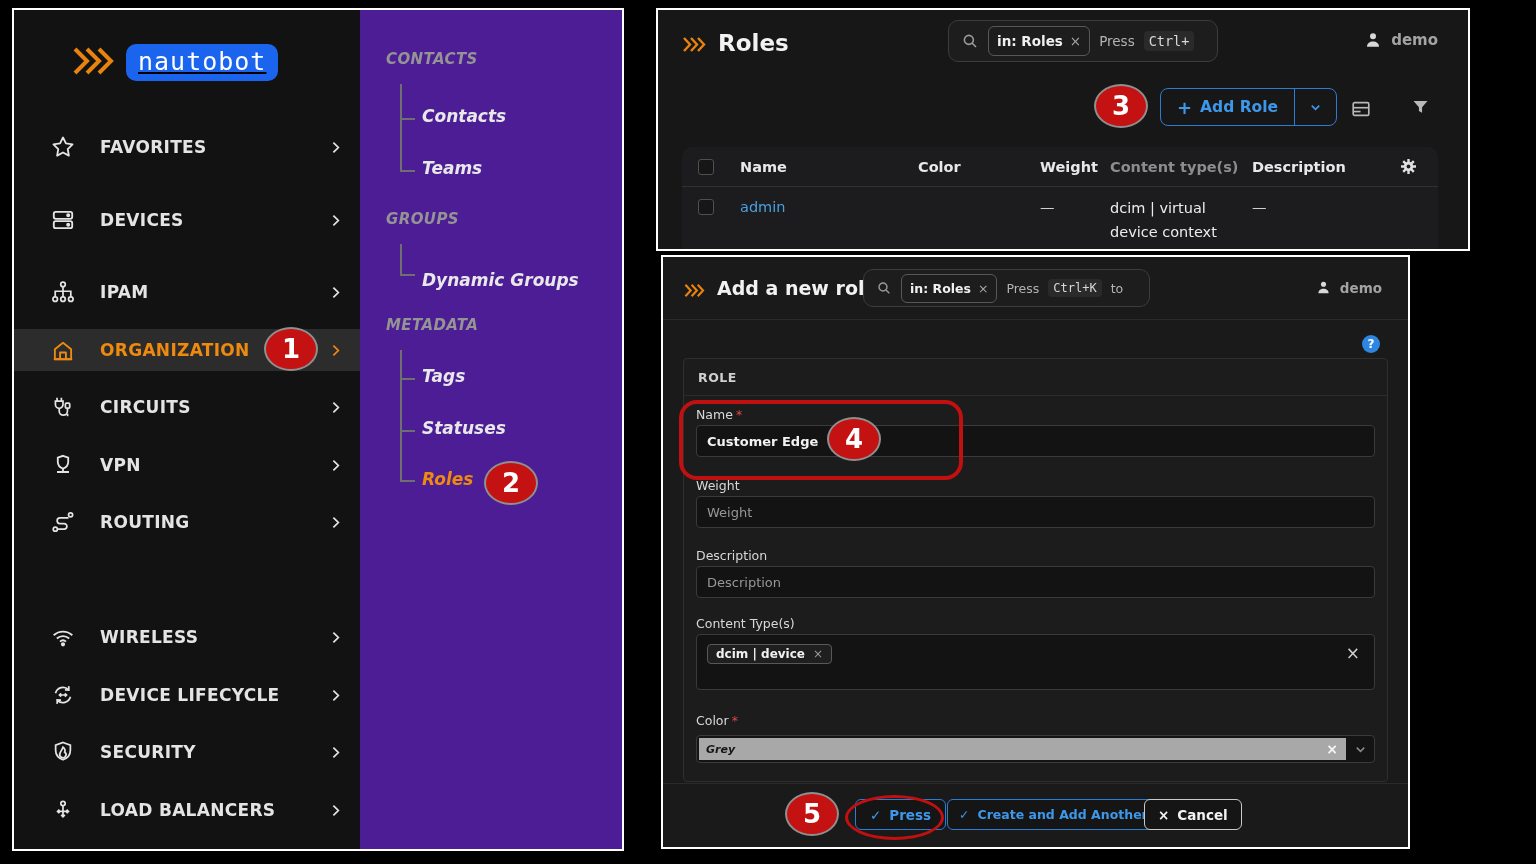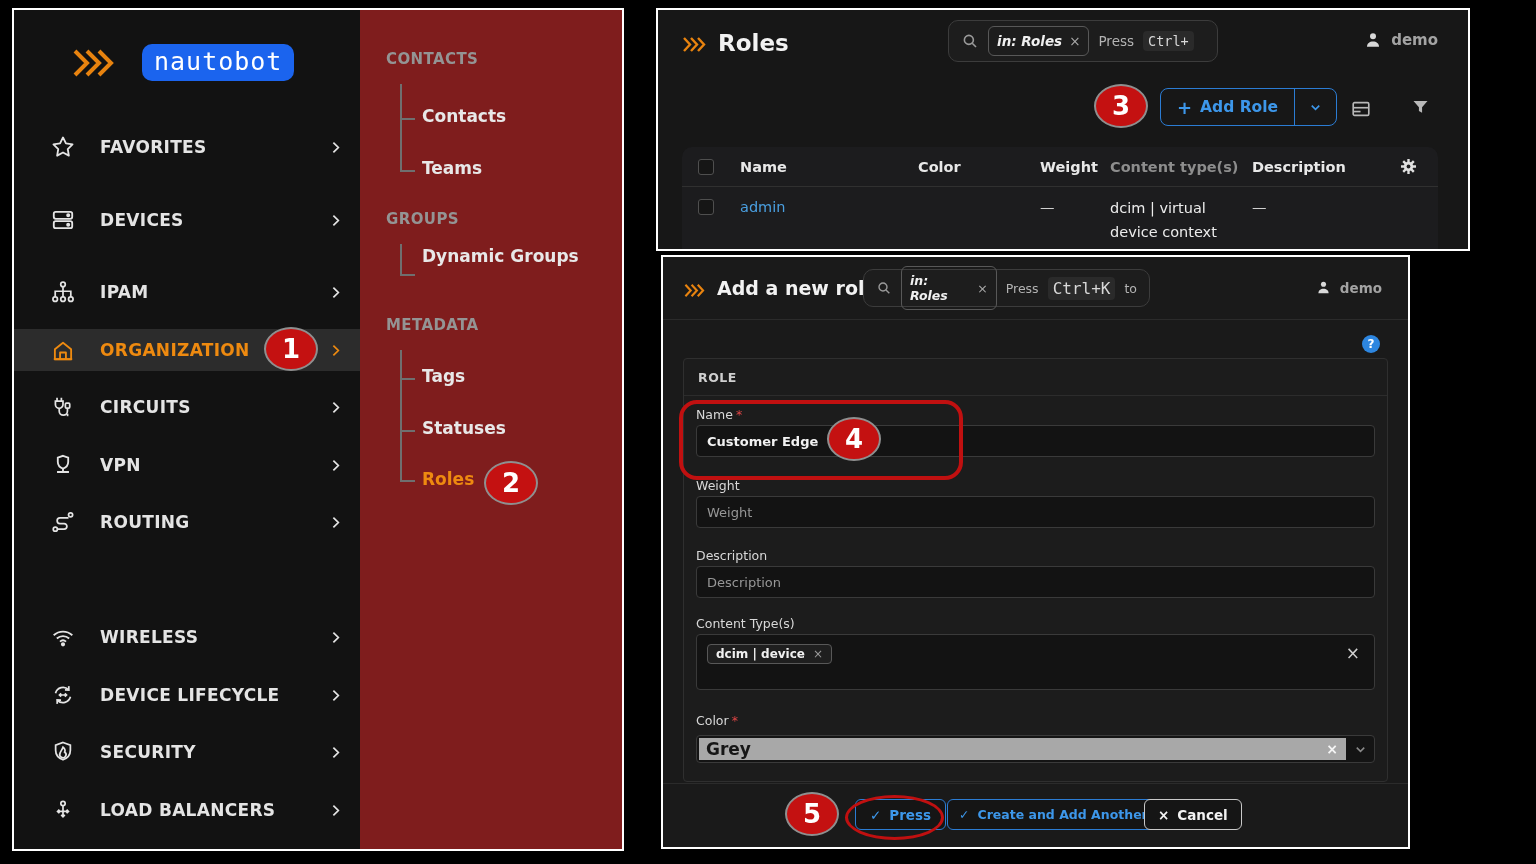--- a/index.html
+++ b/index.html
@@ -7,51 +7,51 @@
     font-family:"DejaVu Sans", sans-serif; }
   .stage { position:absolute; inset:0; width:1536px; height:864px; background:#000; }
 
   .panel { position:absolute; border:2px solid #fff; background:#171717; }
   .panel-left   { left:12px;  top:8px;   width:612px; height:843px; background:#131313; display:flex; }
   .panel-top    { left:656px; top:8px;   width:814px; height:243px; overflow:hidden; }
   .panel-bottom { left:661px; top:255px; width:749px; height:594px; background:#1a1a1a; overflow:hidden; }
 
   
   .sidebar { position:relative; width:346px; height:100%; background:#121212; }
-  .submenu { position:relative; flex:1; background:#7f1d1d; }
-  .logo { position:absolute; left:58px; top:34px; display:flex; align-items:center; gap:18px; cursor:pointer; }
+  .submenu { position:relative; flex:1; background:#4c1d95;font-style:italic; }
+  .logo { position:absolute; left:58px; top:34px; display:flex; align-items:flex-start; gap:2px; cursor:pointer;text-decoration:underline; }
   .logo-pill { background:#1b64ee; color:#fff; font-family:"DejaVu Sans Mono", monospace;
     font-size:25px; padding:3px 12px 5px; border-radius:10px; letter-spacing:1px; }
   .nav-item { position:absolute; left:0; width:100%; height:42px; display:flex; align-items:center;
     padding:0 16px 0 36px; cursor:pointer; color:#e4e4e4; }
   .nav-item .nav-label { margin-left:24px; font-size:17px; font-weight:bold; letter-spacing:.3px; }
   .nav-item .nav-chev { margin-left:auto; display:flex; }
   .nav-item.active { background:#2c2c2c; color:#ee8a10; }
   .nav-icon, .nav-chev svg { color:inherit; }
   .ni-0{top:116px}.ni-1{top:189px}.ni-2{top:261px}.ni-3{top:319px}.ni-4{top:376px}.ni-5{top:434px}
   .ni-6{top:491px}.ni-7{top:549px}.ni-8{top:606px}.ni-9{top:664px}.ni-10{top:721px}.ni-11{top:779px}
 
   .sub-header { position:absolute; left:26px; font-size:15px; font-weight:bold; color:#949494; letter-spacing:.4px; }
   .sub-item { position:absolute; left:62px; font-size:17px; font-weight:bold; color:#e8e8e8; cursor:pointer; }
   .sub-item.active { color:#ee8a10; }
   .vline { position:absolute; left:40px; width:2px; background:#6f6f6f; }
   .tick  { position:absolute; left:40px; width:15px; height:2px; background:#6f6f6f; }
   .sh-contacts{top:40px}.si-contacts{top:96px}.si-teams{top:148px}
-  .sh-groups{top:200px}.si-dyn{top:236px}
+  .sh-groups{top:200px}.si-dyn{top:260px}
   .sh-meta{top:306px}.si-tags{top:356px}.si-statuses{top:408px}.si-roles{top:459px}
   .vl-contacts{top:74px;height:88px}.tk-c1{top:108px}.tk-c2{top:160px}
   .vl-groups{top:234px;height:32px}.tk-g1{top:264px}
   .vl-meta{top:340px;height:132px}.tk-m1{top:368px}.tk-m2{top:420px}.tk-m3{top:470px}
 
   
   .pg-title { position:absolute; font-weight:bold; color:#f2f2f2; }
   .searchbox { position:absolute; display:flex; align-items:center; gap:9px; background:#1d1d1d;
     border:1px solid #3c3c3c; border-radius:10px; padding:0 12px; cursor:text; }
   .scope-chip { display:flex; align-items:center; gap:7px; border:1.5px solid #585858; border-radius:6px;
-    padding:6px 8px; color:#f0f0f0; font-weight:bold;font-style:italic; }
+    padding:6px 8px; color:#f0f0f0; font-weight:bold; }
   .chip-x { color:#a8a8a8; font-weight:normal; cursor:pointer; }
   .press { color:#b3b3b3; }
   .kbd { font-family:"DejaVu Sans Mono", monospace; background:#2a2a2a; color:#d8d8d8;
     padding:2px 5px; border-radius:4px; }
   .userbox { position:absolute; display:flex; align-items:center; gap:8px; color:#a3a3a3;
     font-weight:bold; cursor:pointer; }
 
   
   .pt-title { left:60px; top:20px; font-size:23px; }
   .pt-chev { position:absolute; left:24px; top:26px; }
@@ -79,21 +79,21 @@
   .t-body { padding-top:12px; }
   .link { color:#4a9fe0; cursor:pointer; }
   .swatch { width:82px; height:26px; border-radius:6px; margin-top:-3px; }
   .dash { color:#d0d0d0; }
   .wrap2 { color:#ececec; line-height:1.65; margin-top:-2px; }
 
   
   .pb-chev { position:absolute; left:20px; top:26px; }
   .pb-title { left:54px; top:20px; font-size:19px; }
   .pb-search { left:200px; top:12px; width:287px; height:38px; font-size:12.5px; }
-  .pb-search .kbd { font-size:16px; }
+  .pb-search .kbd { font-size:12px; }
   .pb-user { right:26px; top:22px; font-size:13.5px; }
   .pb-divider { position:absolute; left:0; top:62px; width:100%; height:1px; background:#2b2b2b; }
   .help-badge { position:absolute; right:28px; top:78px; width:18px; height:18px; border-radius:50%;
     background:#2d86e0; color:#fff; font-size:12px; font-weight:bold; display:flex;
     align-items:center; justify-content:center; cursor:pointer; }
 
   .fieldset { position:absolute; left:20px; top:101px; width:705px; height:424px;
     background:#1c1c1c; border:1px solid #2f2f2f; border-radius:4px; }
   .fs-title { position:absolute; left:14px; top:11px; font-size:12.5px; font-weight:bold;
     color:#cfcfcf; letter-spacing:.5px; }
@@ -112,21 +112,21 @@
     border:1px solid #3a3a3a; border-radius:4px; }
   .tag-chip { position:absolute; left:10px; top:9px; display:flex; align-items:center; gap:8px;
     border:1.5px solid #585858; border-radius:4px; background:#1f1f1f; padding:2px 8px;
     font-size:12px; font-weight:bold; color:#f0f0f0; }
   .tag-x { color:#9a9a9a; font-weight:normal; cursor:pointer; }
   .multi-clear { position:absolute; right:14px; top:8px; color:#cfcfcf; font-size:17px; cursor:pointer; }
   .l-color{top:354px}
   .color-select { position:absolute; left:12px; right:12px; top:376px; height:28px; background:#141414;
     border:1px solid #3a3a3a; border-radius:4px; display:flex; align-items:center; cursor:pointer; }
   .color-bar { flex:1; height:22px; margin:0 0 0 2px; display:flex; align-items:center; }
-  .color-bar-label { color:#161616; font-weight:bold; font-size:17px; padding-left:7px; }
+  .color-bar-label { color:#161616; font-weight:bold; font-size:11px; padding-left:7px;font-style:italic; }
   .color-bar-x { margin-left:auto; padding-right:8px; color:#f5f5f5; font-size:14px; font-weight:bold; }
   .color-caret { width:28px; display:flex; justify-content:center; }
 
   .pb-footer-line { position:absolute; left:0; top:526px; width:100%; height:1px; background:#2b2b2b; }
   .btn { position:absolute; top:542px; height:31px; display:flex; align-items:center; gap:8px;
     border-radius:6px; font-weight:bold; cursor:pointer; background:#151515; }
   .btn-blue { border:1.5px solid #2b7cd3; color:#3d97ea; }
   .btn-create { left:192px; padding:0 14px; font-size:13.5px; }
   .btn-create-add { left:284px; padding:0 11px; font-size:12.5px; }
   .btn-cancel { left:481px; padding:0 13px; font-size:13.5px; border:1.5px solid #c9c9c9; color:#f2f2f2; }

